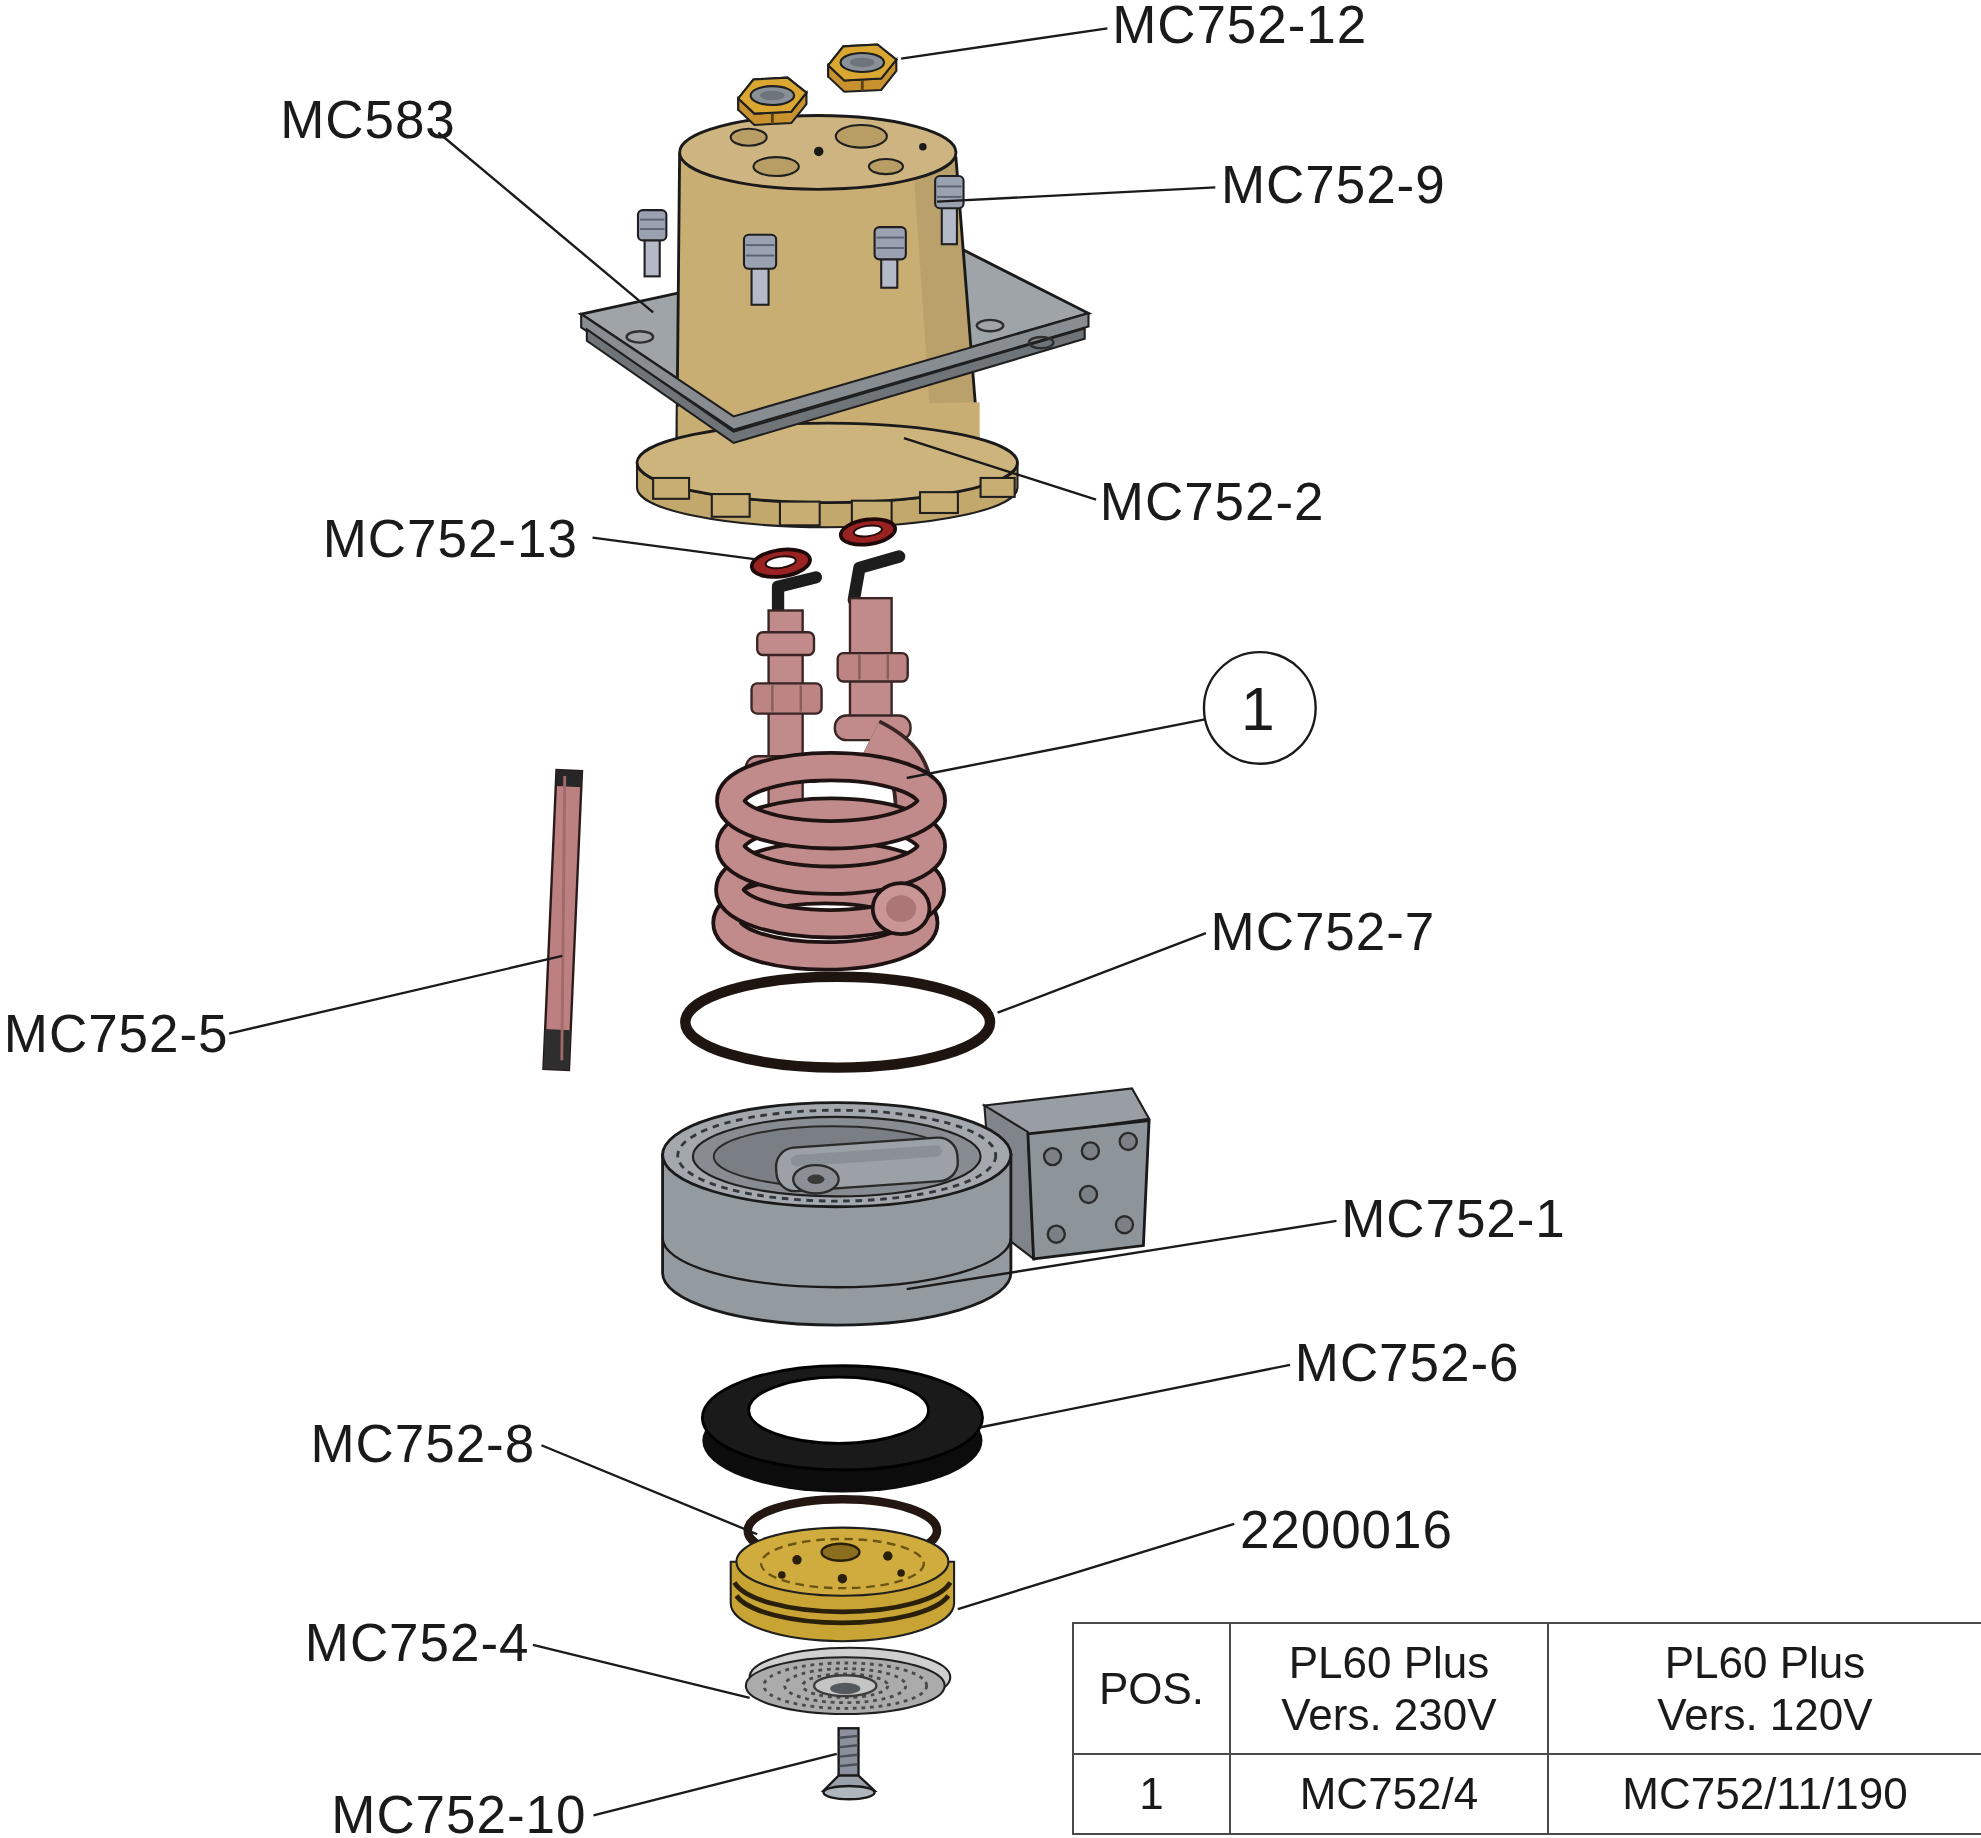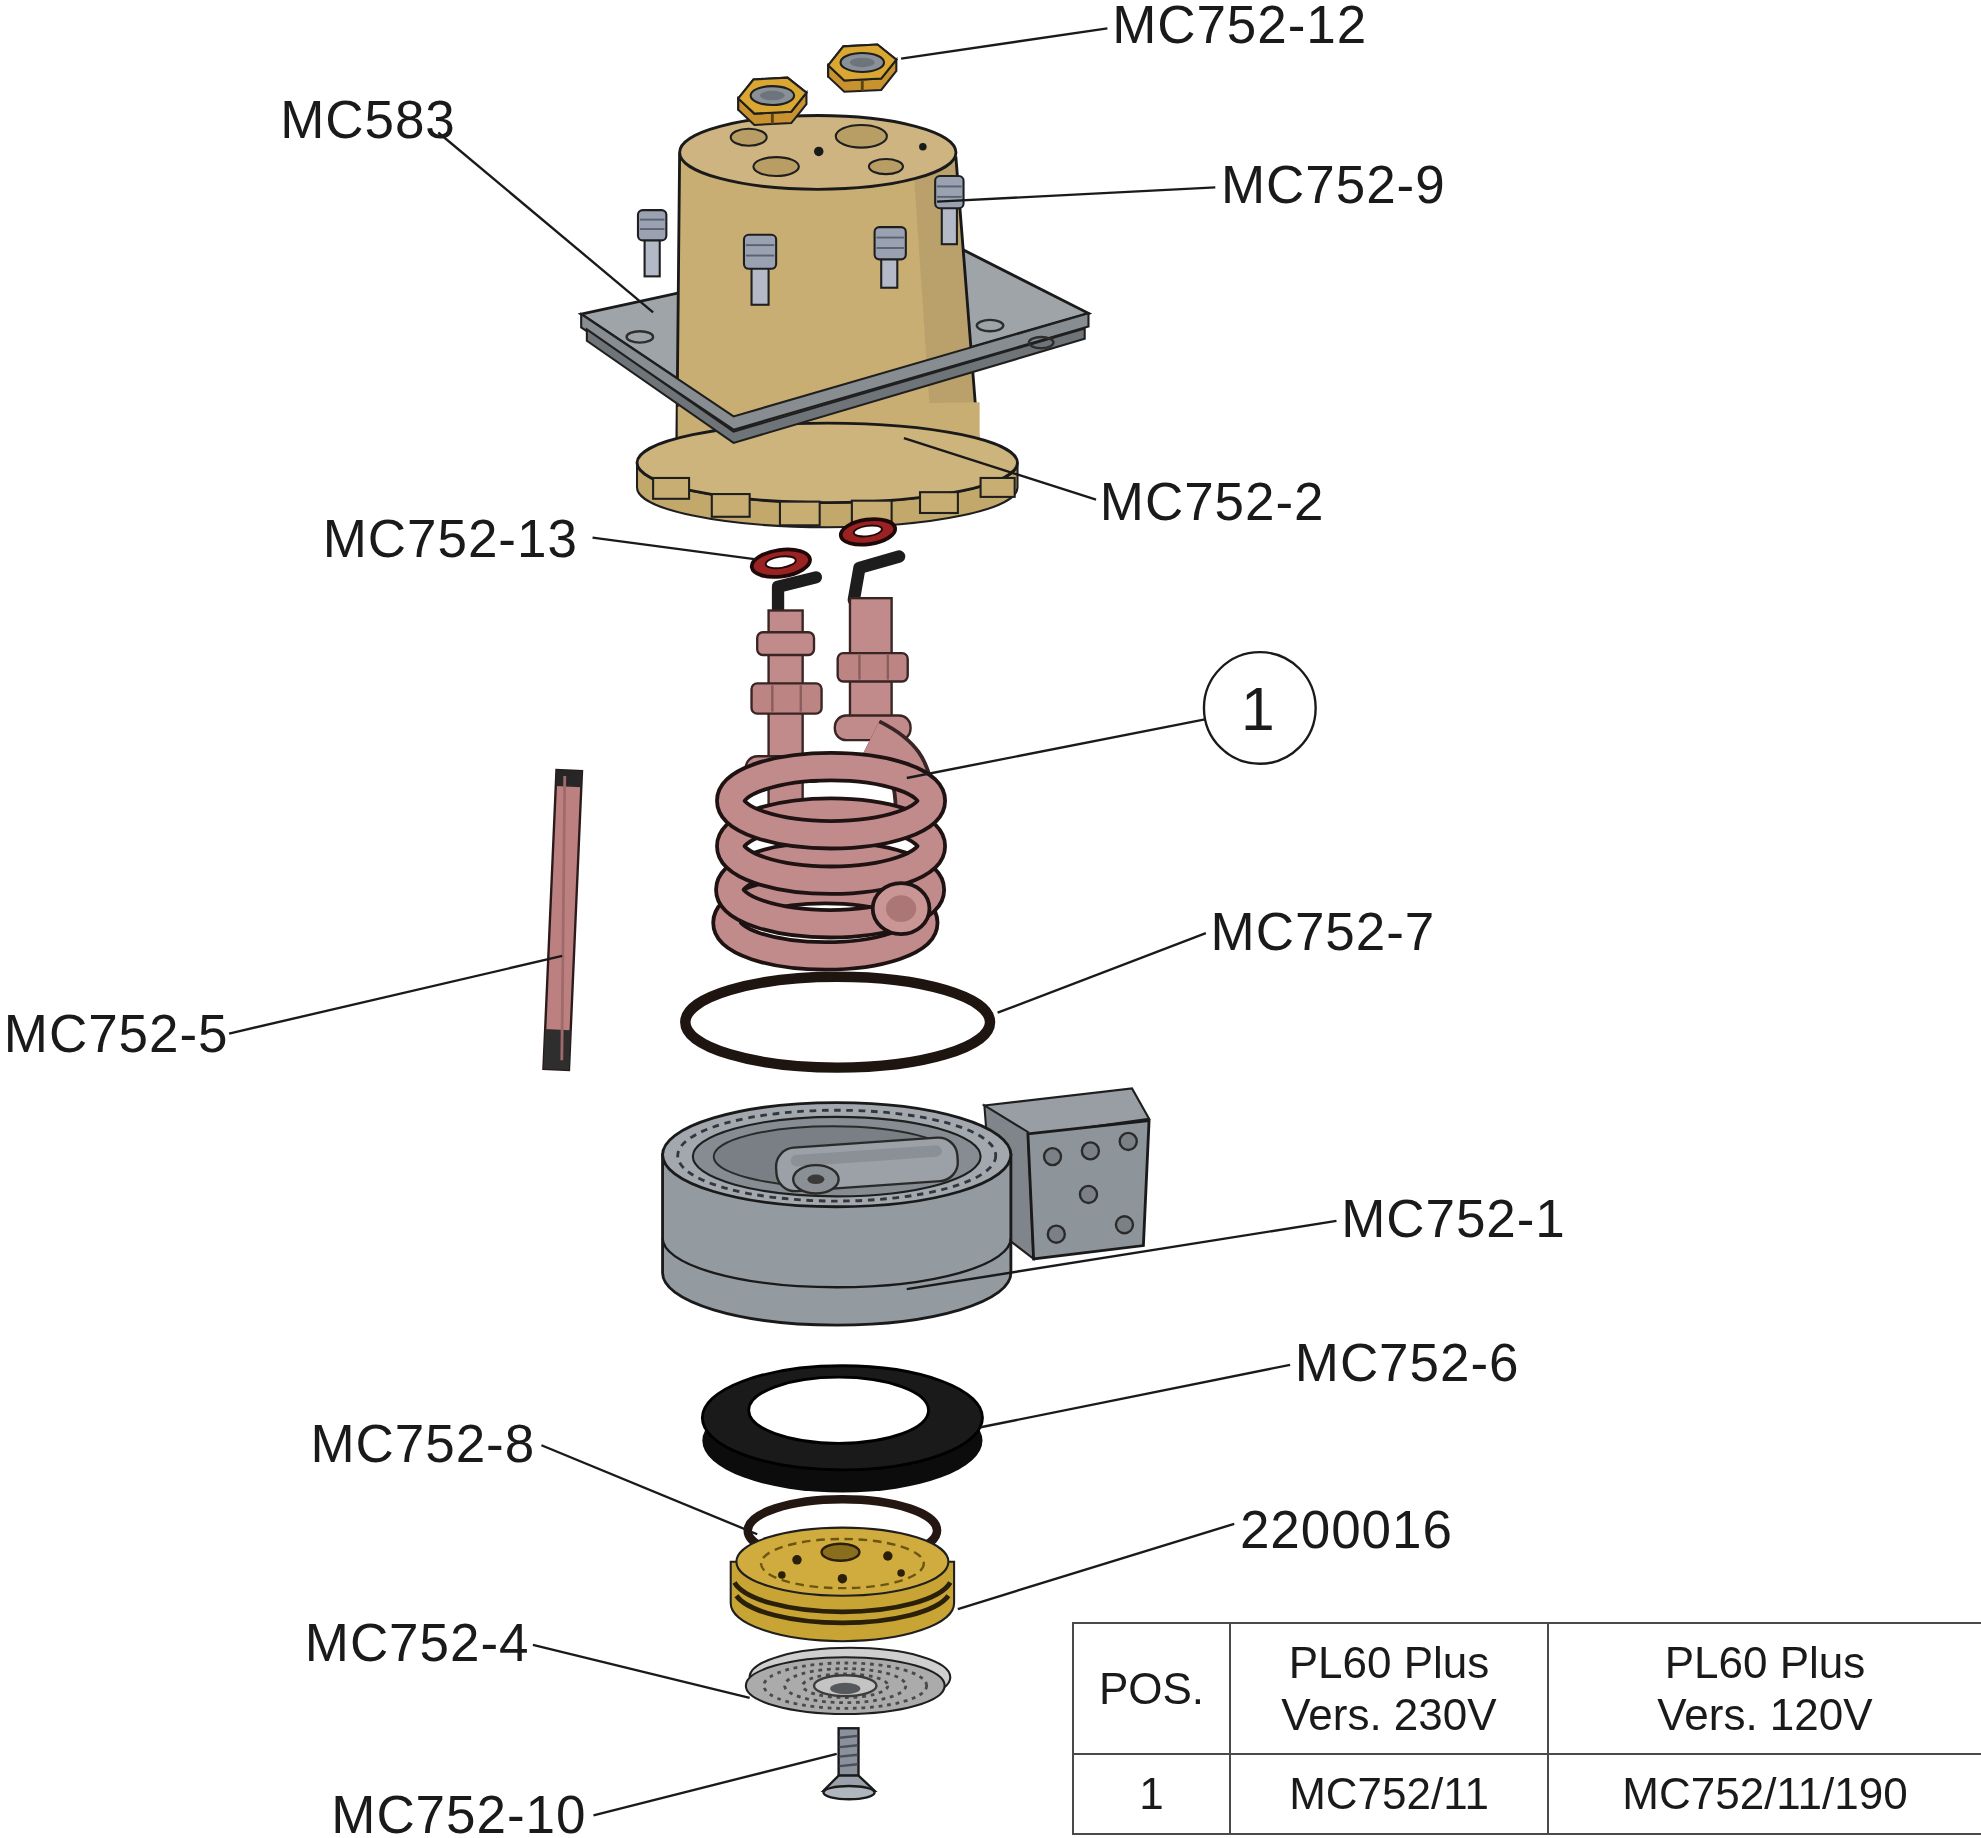--- a/index.html
+++ b/index.html
@@ -286,20 +286,20 @@
       <div>PL60 Plus</div>
       <div>Vers. 230V</div>
     </td>
     <td class="c3">
       <div>PL60 Plus</div>
       <div>Vers. 120V</div>
     </td>
   </tr>
   <tr class="data">
     <td class="c1">1</td>
-    <td class="c2">MC752/11</td>
+    <td class="c2">MC752/4</td>
     <td class="c3">MC752/11/190</td>
   </tr>
 </tbody>
     </table>
 
 </div>
 
 
 </body></html>

